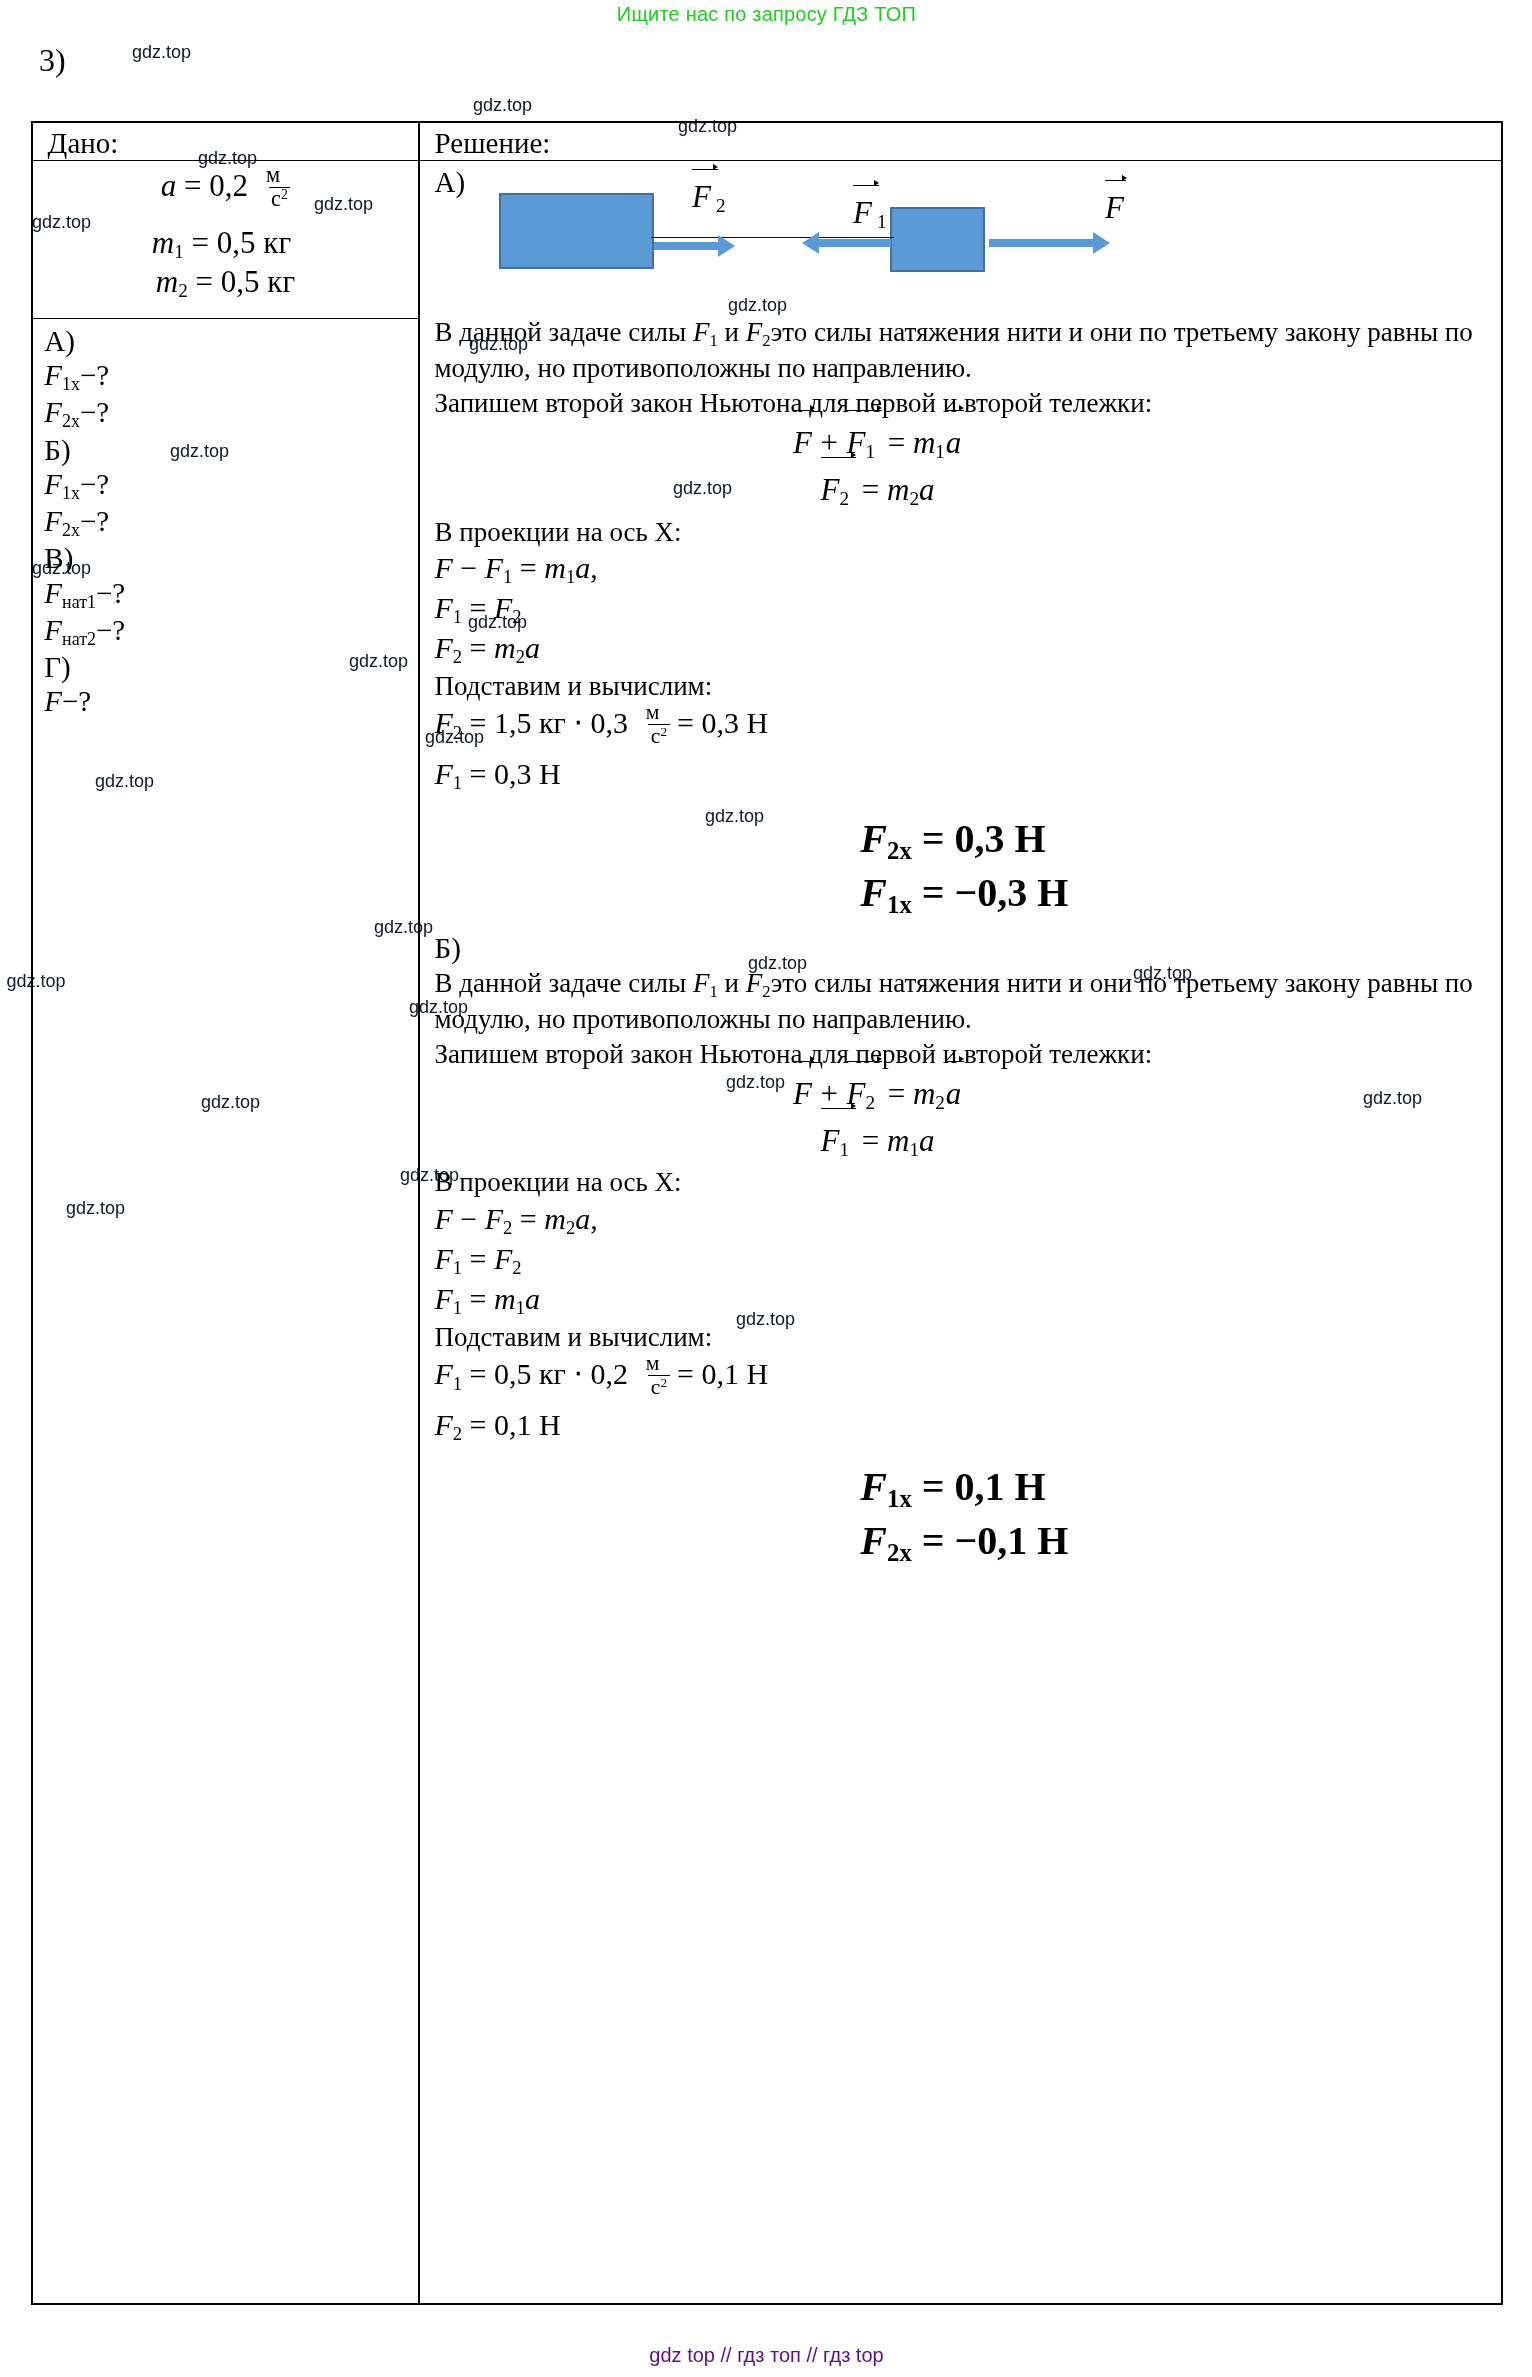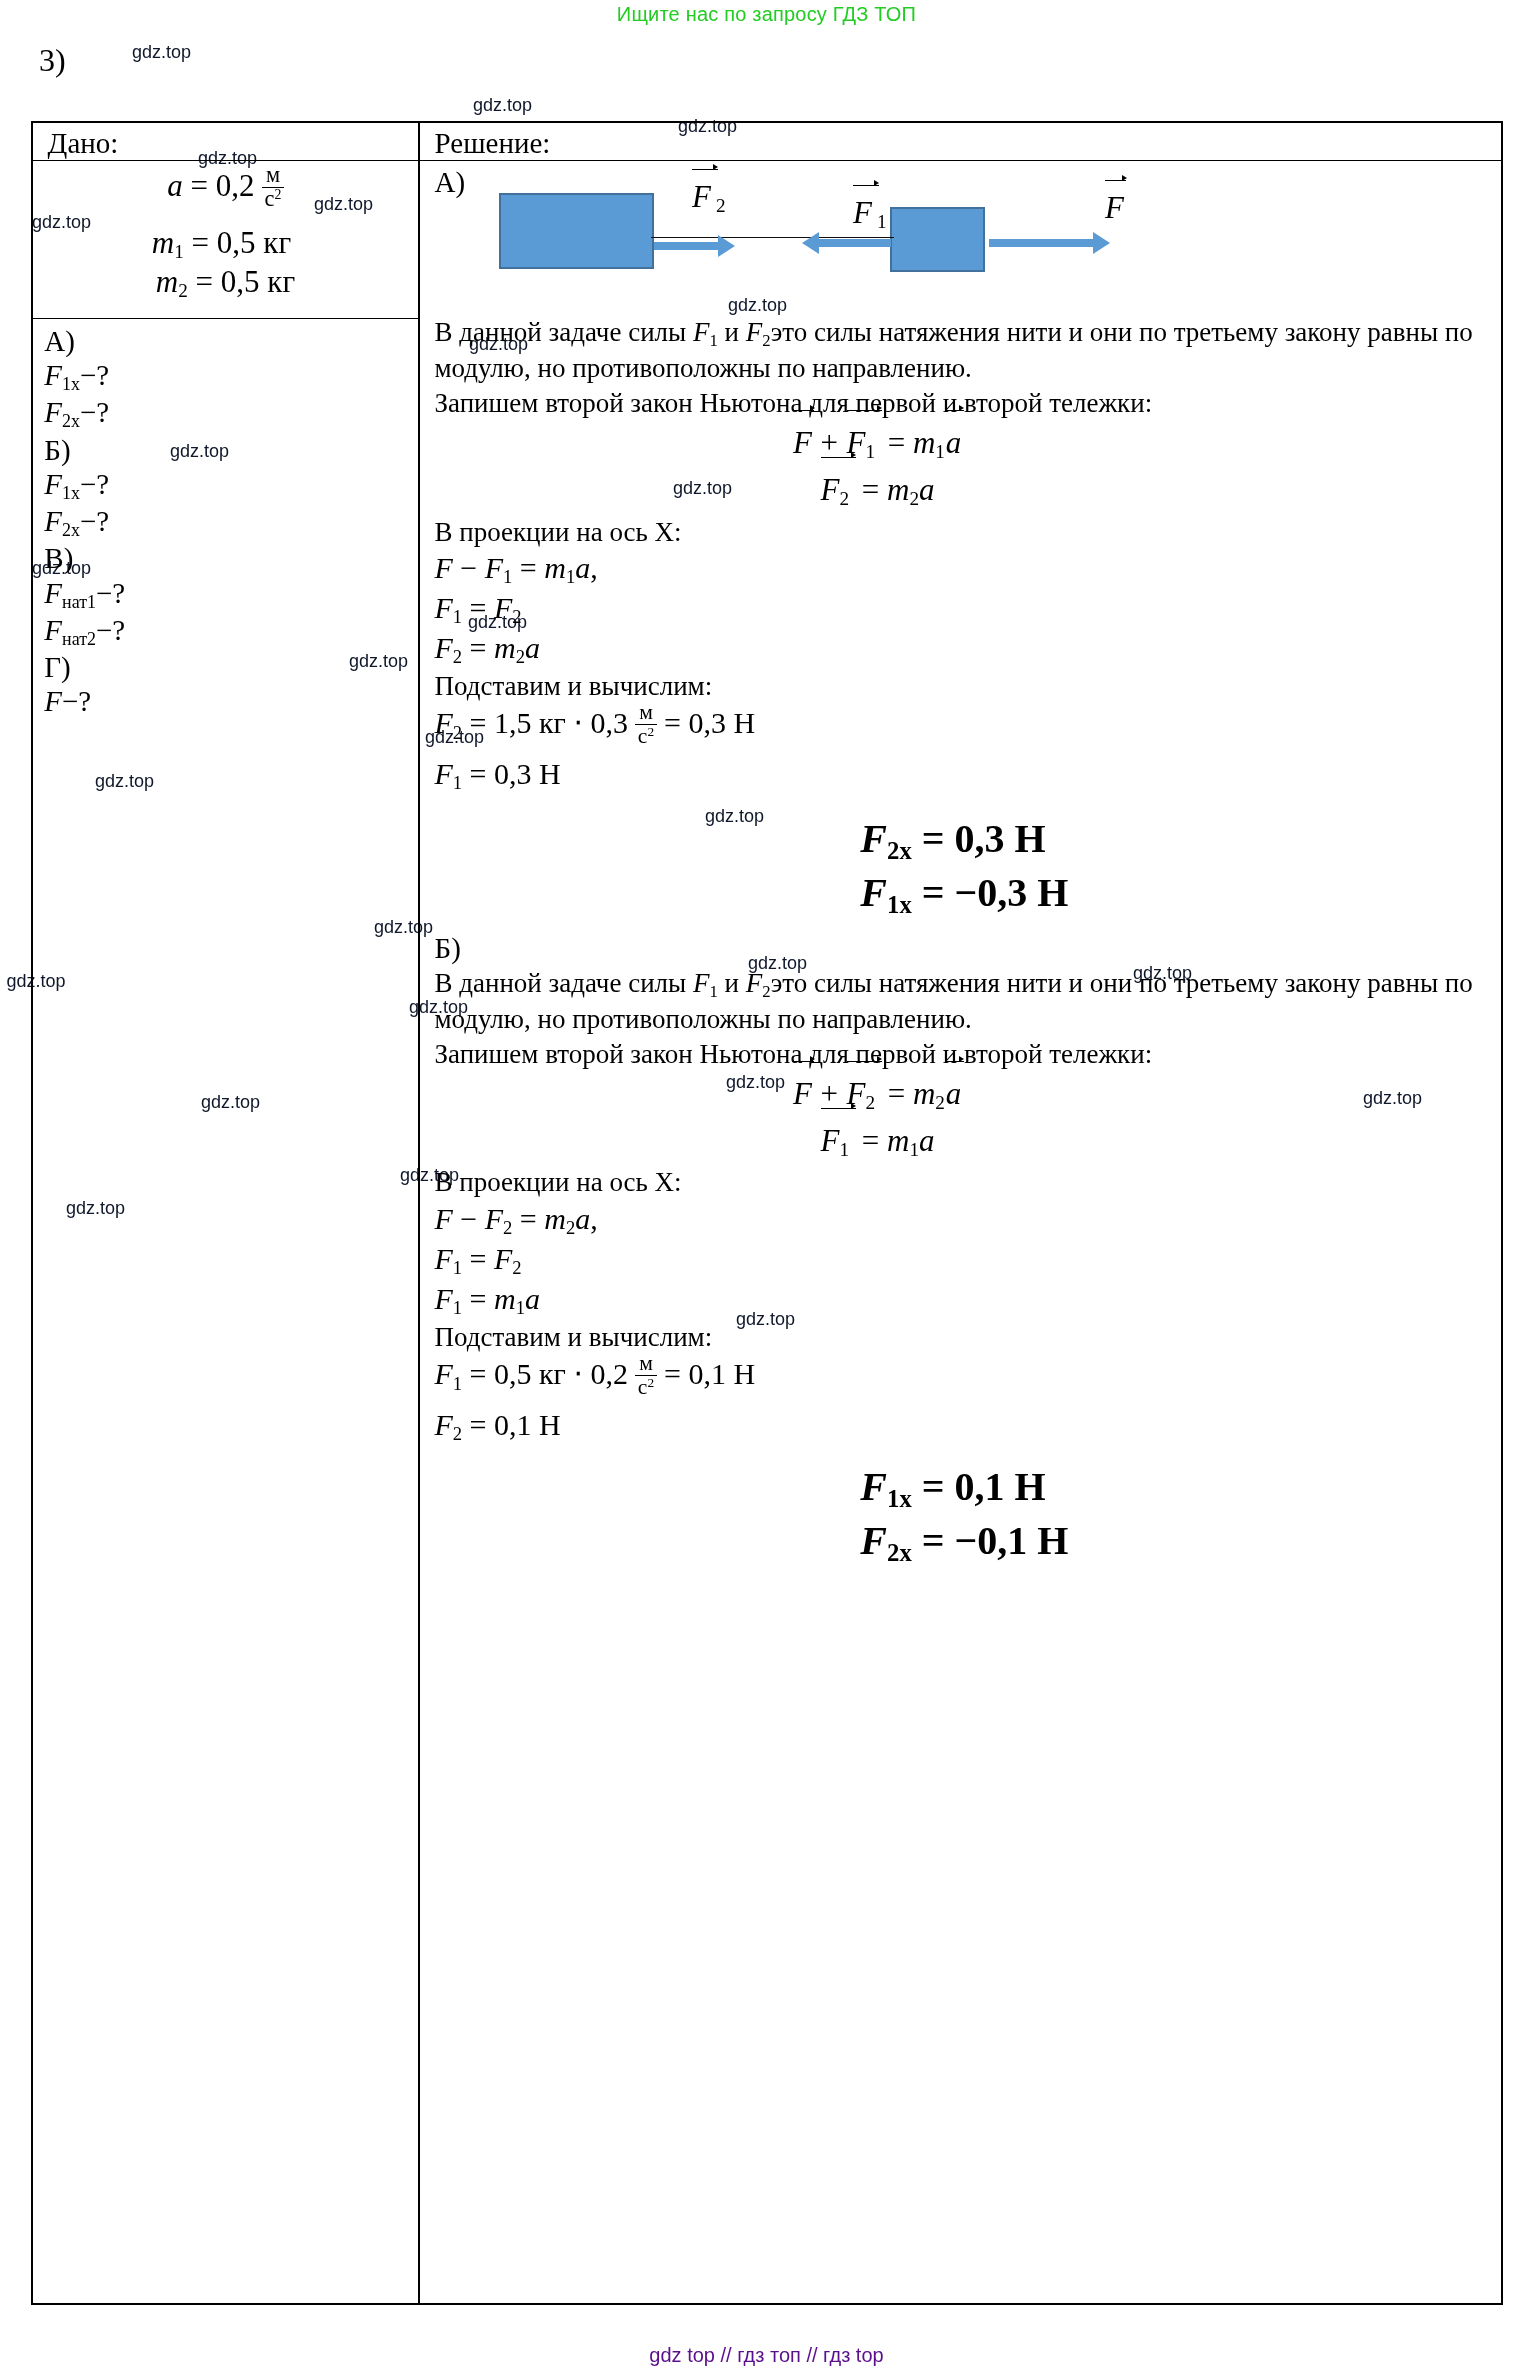--- a/index.html
+++ b/index.html
@@ -97,21 +97,21 @@
   
   .frac {
     display: inline-block;
     vertical-align: middle;
     text-align: center;
     line-height: 1.0;
     position: relative;
     top: -1.6px;
   }
   .frac .num { display: block; font-size: 0.72em; padding: 0 2.4px; }
-  .frac .den { display: block; font-size: 0.72em; padding: 0 2.4px; border-top: 1.6px solid #000; }
+  .frac .den { display: block; font-size: 0.72em; padding: 0 2.4px; border-top: 1.6px solid #000; margin-left: 13px; }
 
   
   .vec { position: relative; display: inline-block; padding: 0 0.8px; }
   .vec::after {
     content: "";
     position: absolute;
     left: 0.8px; right: -1.6px;
     top: -0.32em;
     height: 0;
     border-top: 1.6px solid #000;

